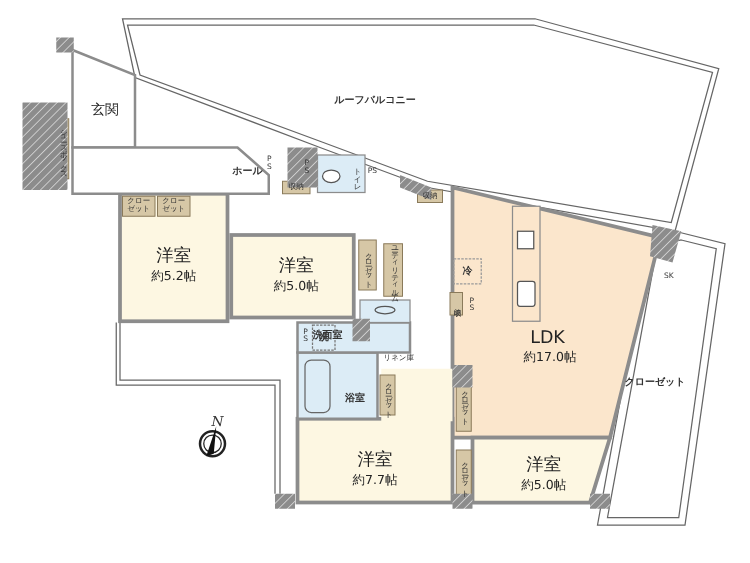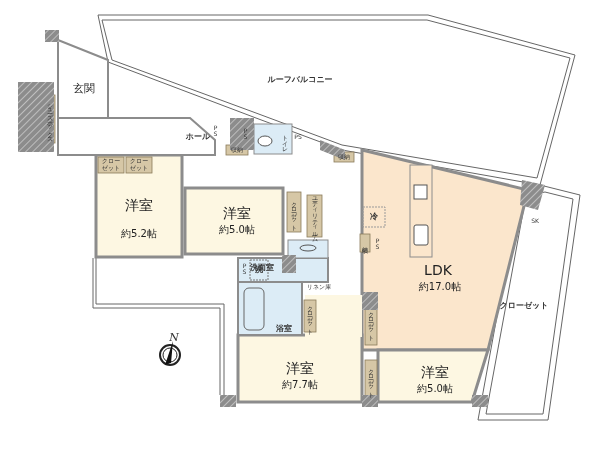--- a/index.html
+++ b/index.html
@@ -101,36 +101,36 @@
     <circle r="7" fill="none" stroke="#222" stroke-width="1"></circle>
     <polygon points="3,-14 -5,10 1,8" fill="#111"></polygon>
   </g>
 </svg>
 
 <div class="lbl room-name" style="left:84px; top:88px; font-size:11px;">玄関</div>
 <div class="lbl small" style="left:150px; top:137px;margin-left:48px;">ホール</div>
 <div class="lbl tiny vert" style="left:50px; top:119px;">シューズボックス</div>
 
 <div class="lbl room-name" style="left:139px; top:205px;">洋室</div>
-<div class="lbl room-size" style="left:139px; top:234px;">約5.2帖</div>
+<div class="lbl room-size" style="left:139px; top:222px;">約5.2帖</div>
 <div class="lbl room-name" style="left:237px; top:213px;">洋室</div>
 <div class="lbl room-size" style="left:237px; top:230px;">約5.0帖</div>
 <div class="lbl room-name" style="left:300px; top:368px;">洋室</div>
 <div class="lbl room-size" style="left:300px; top:385px;">約7.7帖</div>
 <div class="lbl room-name" style="left:435px; top:372px;">洋室</div>
 <div class="lbl room-size" style="left:435px; top:389px;">約5.0帖</div>
 <div class="lbl room-name" style="left:438px; top:270px;">LDK</div>
 <div class="lbl room-size" style="left:440px; top:287px;text-align:right;">約17.0帖</div>
 
 <div class="lbl small" style="left:300px; top:80px;">ルーフバルコニー</div>
 <div class="lbl small" style="left:524px; top:306px;">クローゼット</div>
 
 <div class="lbl small" style="left:262px; top:268px;">洗面室</div>
 <div class="lbl small" style="left:259px; top:270px;">洗</div>
-<div class="lbl small" style="left:284px; top:329px;text-align:right;">浴室</div>
+<div class="lbl small" style="left:284px; top:319px;text-align:right;">浴室</div>
 <div class="lbl tiny vert" style="left:285px; top:139px;">トイレ</div>
 <div class="lbl tiny vert" style="left:315px; top:215px;">ユーティリティルーム</div>
 <div class="lbl tiny" style="left:319px; top:287px;">リネン庫</div>
 <div class="lbl small" style="left:374px; top:217px;">冷</div>
 
 <div class="lbl tiny" style="left:237px; top:150px;">収納</div>
 <div class="lbl tiny" style="left:344px; top:157px;">収納</div>
 <div class="lbl tiny vert" style="left:365px; top:243px;">収納</div>
 
 <div class="lbl tiny" style="left:111px; top:161px;">クロー</div>

